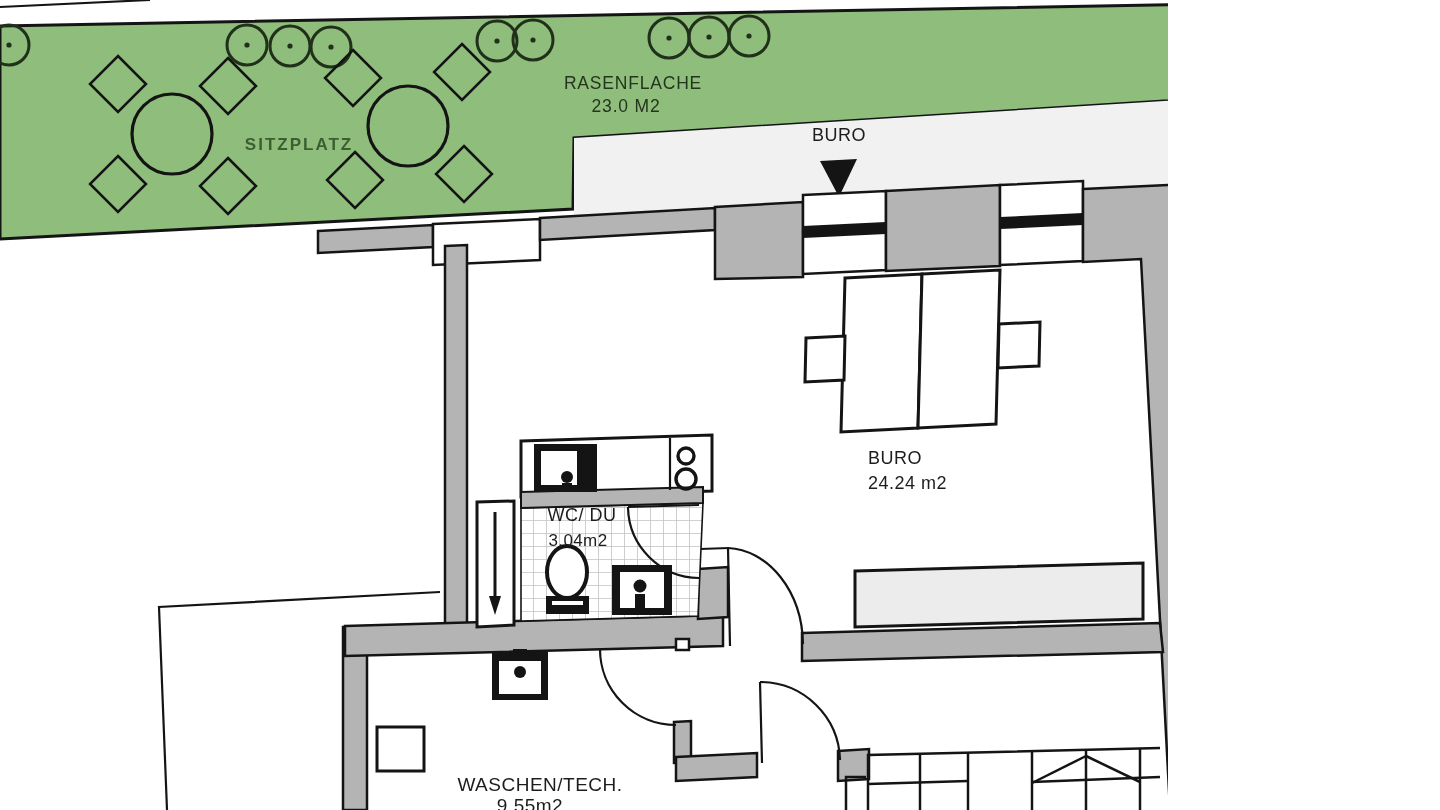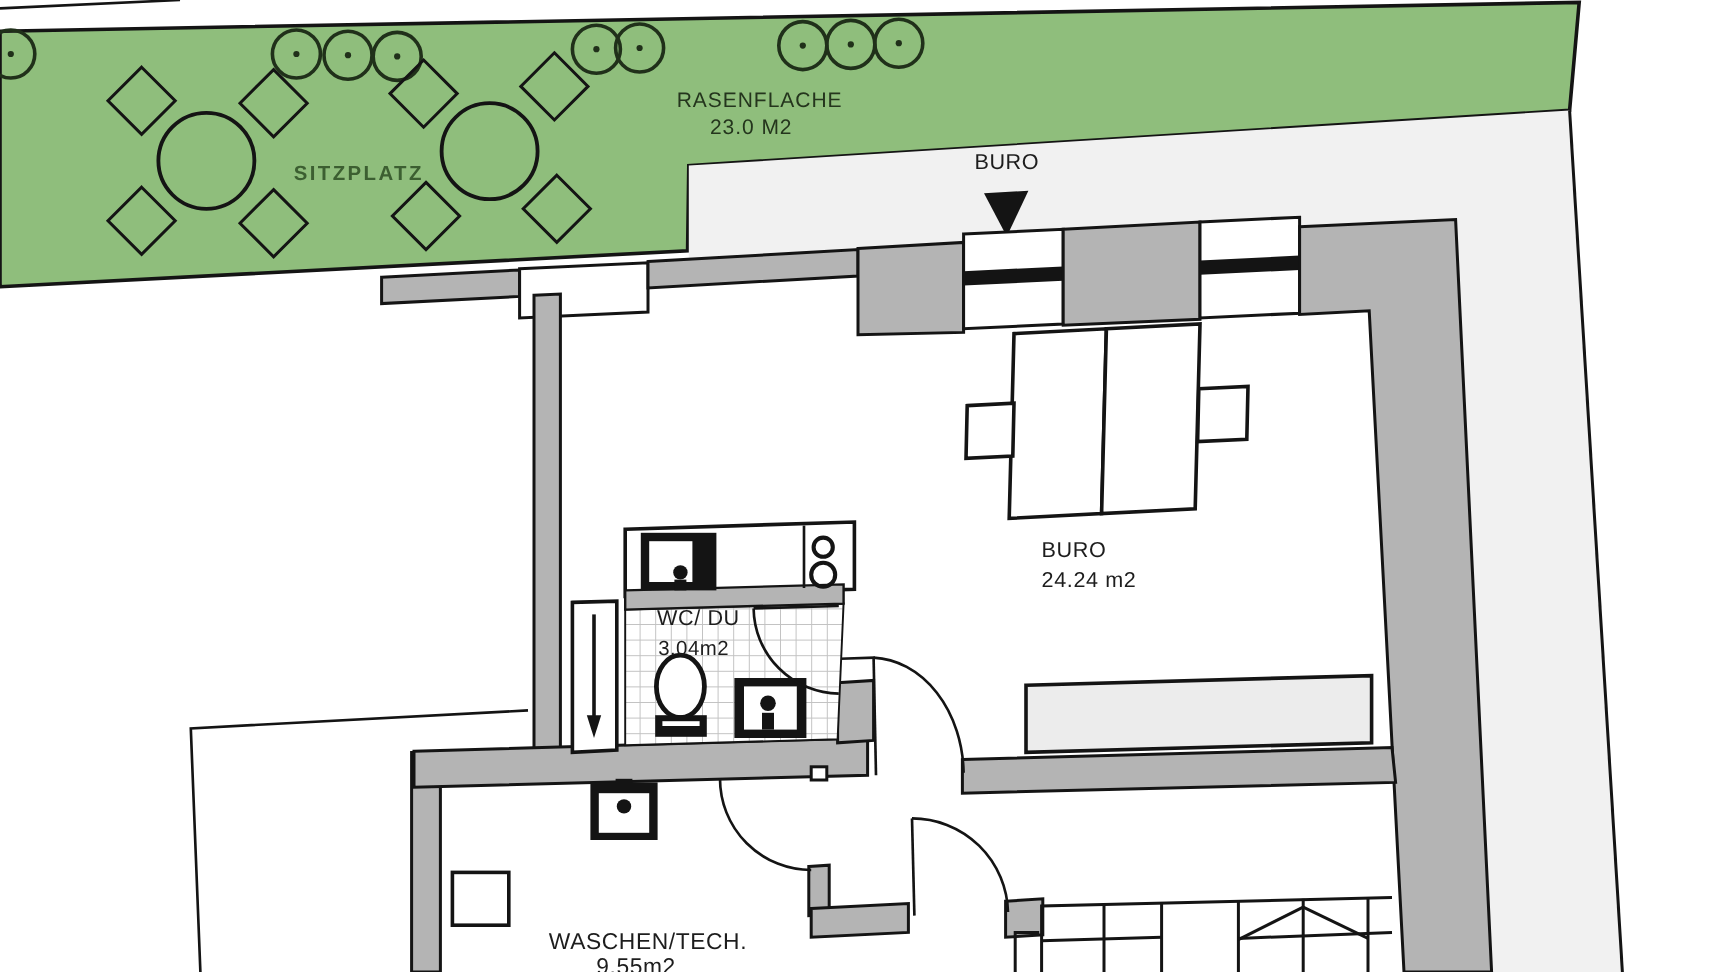--- a/index.html
+++ b/index.html
@@ -1,16 +1,16 @@
 <!DOCTYPE html>
 <html style="--lawn: #8fbe7c; --wall: #b4b4b4; --path: #f1f1f1; --sideboard: #ececec; --line: #141414; --ink: #1d1d1d; --lawn_text: #24351d; --sitz_text: #3c5f31;"><head>
 <meta charset="utf-8">
 <style>
   html,body{margin:0;padding:0;background:#ffffff;}
-  .stage{width:1440px;height:810px;overflow:hidden;position:relative;background:#fff;}
+  .stage{width:1168px;height:810px;overflow:hidden;position:relative;background:#fff;}
   svg{display:block;font-family:"Liberation Sans", sans-serif;}
   .lawn{fill:var(--lawn);stroke:var(--line);stroke-width:3;}
   .path{fill:var(--path);stroke:none;}
   .wall{fill:var(--wall);stroke:var(--line);stroke-width:2.5;}
   .win{fill:#ffffff;stroke:var(--line);stroke-width:2.5;}
   .bar{fill:var(--line);stroke:none;}
   .ln{fill:none;stroke:var(--line);stroke-width:2.5;}
   .thin{fill:none;stroke:var(--line);stroke-width:2.2;}
   .furn{fill:#ffffff;stroke:var(--line);stroke-width:3;}
   .board{fill:var(--sideboard);stroke:var(--line);stroke-width:3;}

